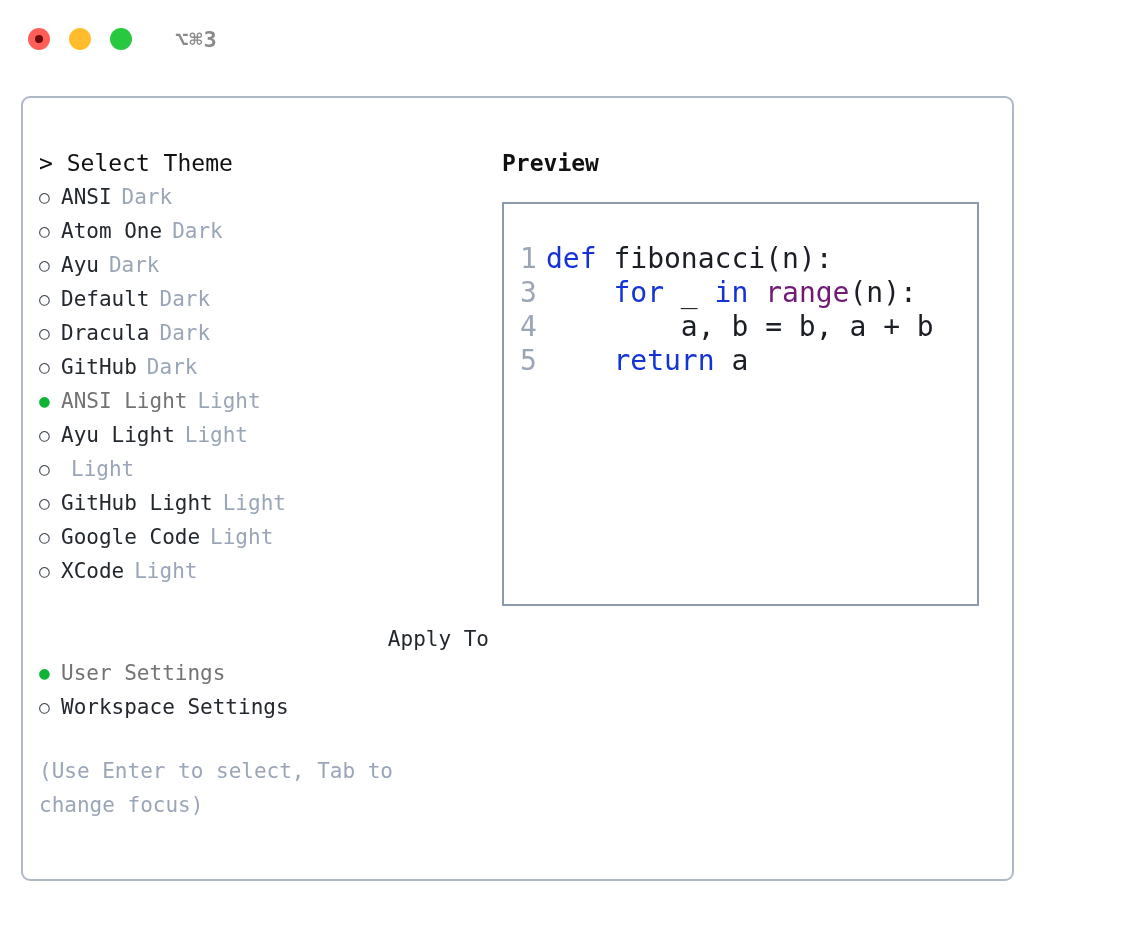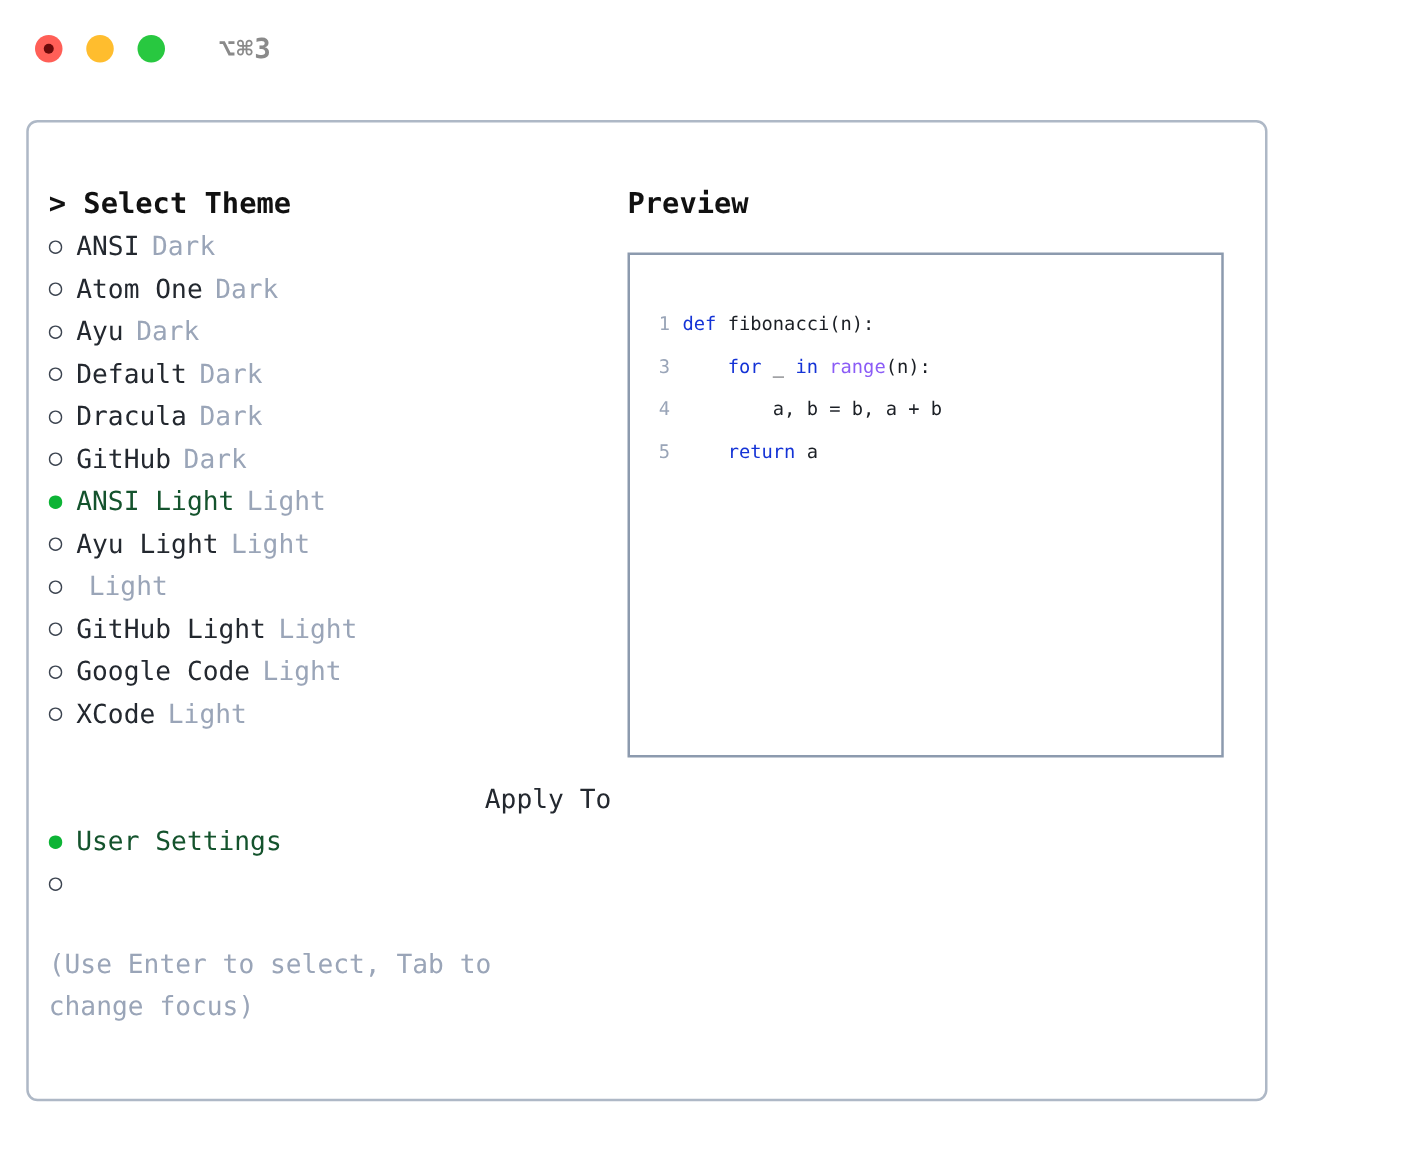--- a/index.html
+++ b/index.html
@@ -68,21 +68,21 @@
 
   
   .left-col {
     position: absolute;
     left: 16px;
     top: 48px;
     width: 450px;
   }
   .section-heading {
     font-size: 23px;
-    font-weight: bold;
+    font-weight: normal;
     color: #111111;
     height: 34px;
     line-height: 34px;
     white-space: pre;
   }
   .theme-list { margin-top: 0; }
   .row {
     height: 34px;
     line-height: 34px;
     display: flex;
@@ -94,21 +94,21 @@
     width: 22px;
     display: inline-block;
     text-align: left;
     font-size: 18px;
     color: #3c4450;
     flex: 0 0 22px;
   }
   .bullet.sel { color: #0db436; font-size: 18px; }
   .row .name   { color: #23282f; }
   .row .variant{ color: #9aa5b8; margin-left: 10px; }
-  .row.selected .name { color: #14532d; }
+  .row.selected .name { color: #737373; }
 
   .apply-heading {
     height: 34px;
     line-height: 34px;
     font-size: 21px;
     color: #23282f;
     padding-left: 28px;
     white-space: pre;
     text-align: right;
   }
@@ -141,34 +141,34 @@
   .preview-box {
     margin-top: 22px;
     width: 477px;
     height: 404px;
     border: 2px solid #8c9aae;
     box-sizing: border-box;
     padding: 38px 0 0 16px;
     background: #ffffff;
   }
   .code-line {
-    font-size: 15px;
+    font-size: 28px;
     line-height: 34px;
     height: 34px;
     white-space: pre;
   }
   .lineno {
     color: #9aa5b8;
     display: inline-block;
     width: 16px;
     text-align: right;
     margin-right: 10px;
   }
   .kw   { color: #1433d6; }
-  .fn   { color: #8b5cf6; }
+  .fn   { color: #701a75; }
   .num  { color: #0db436; }
   .plain{ color: #1b1f25; }
   .diff-gap { height: 34px; }
   .ctx  { color: #7b8391; }
   .del  { color: #cc2020; }
   .add  { color: #0db01f; }
 </style>
 </head>
 <body>
 
@@ -201,21 +201,21 @@
           <div class="row"><span class="bullet">○</span><span class="variant">Light</span></div>
           <div class="row"><span class="bullet">○</span><span class="name">GitHub Light</span><span class="variant">Light</span></div>
           <div class="row"><span class="bullet">○</span><span class="name">Google Code</span><span class="variant">Light</span></div>
           <div class="row"><span class="bullet">○</span><span class="name">XCode</span><span class="variant">Light</span></div>
         </div>
 
       <div class="spacer-row"></div>
       <div class="apply-heading">Apply To</div>
       <div id="apply-list">
           <div class="row selected"><span class="bullet sel">●</span><span class="name">User Settings</span></div>
-          <div class="row"><span class="bullet">○</span></div>
+          <div class="row"><span class="bullet">○</span><span class="name">Workspace Settings</span></div>
         </div>
 
       <div class="hint">(Use Enter to select, Tab to change focus)</div>
     </div>
 
     <div class="right-col">
       <div class="preview-title">Preview</div>
       <div class="preview-box">
         <div id="code-block">
             <div class="code-line"><span class="lineno">1</span><span class="kw">def</span><span class="plain"> fibonacci(n):</span></div>

